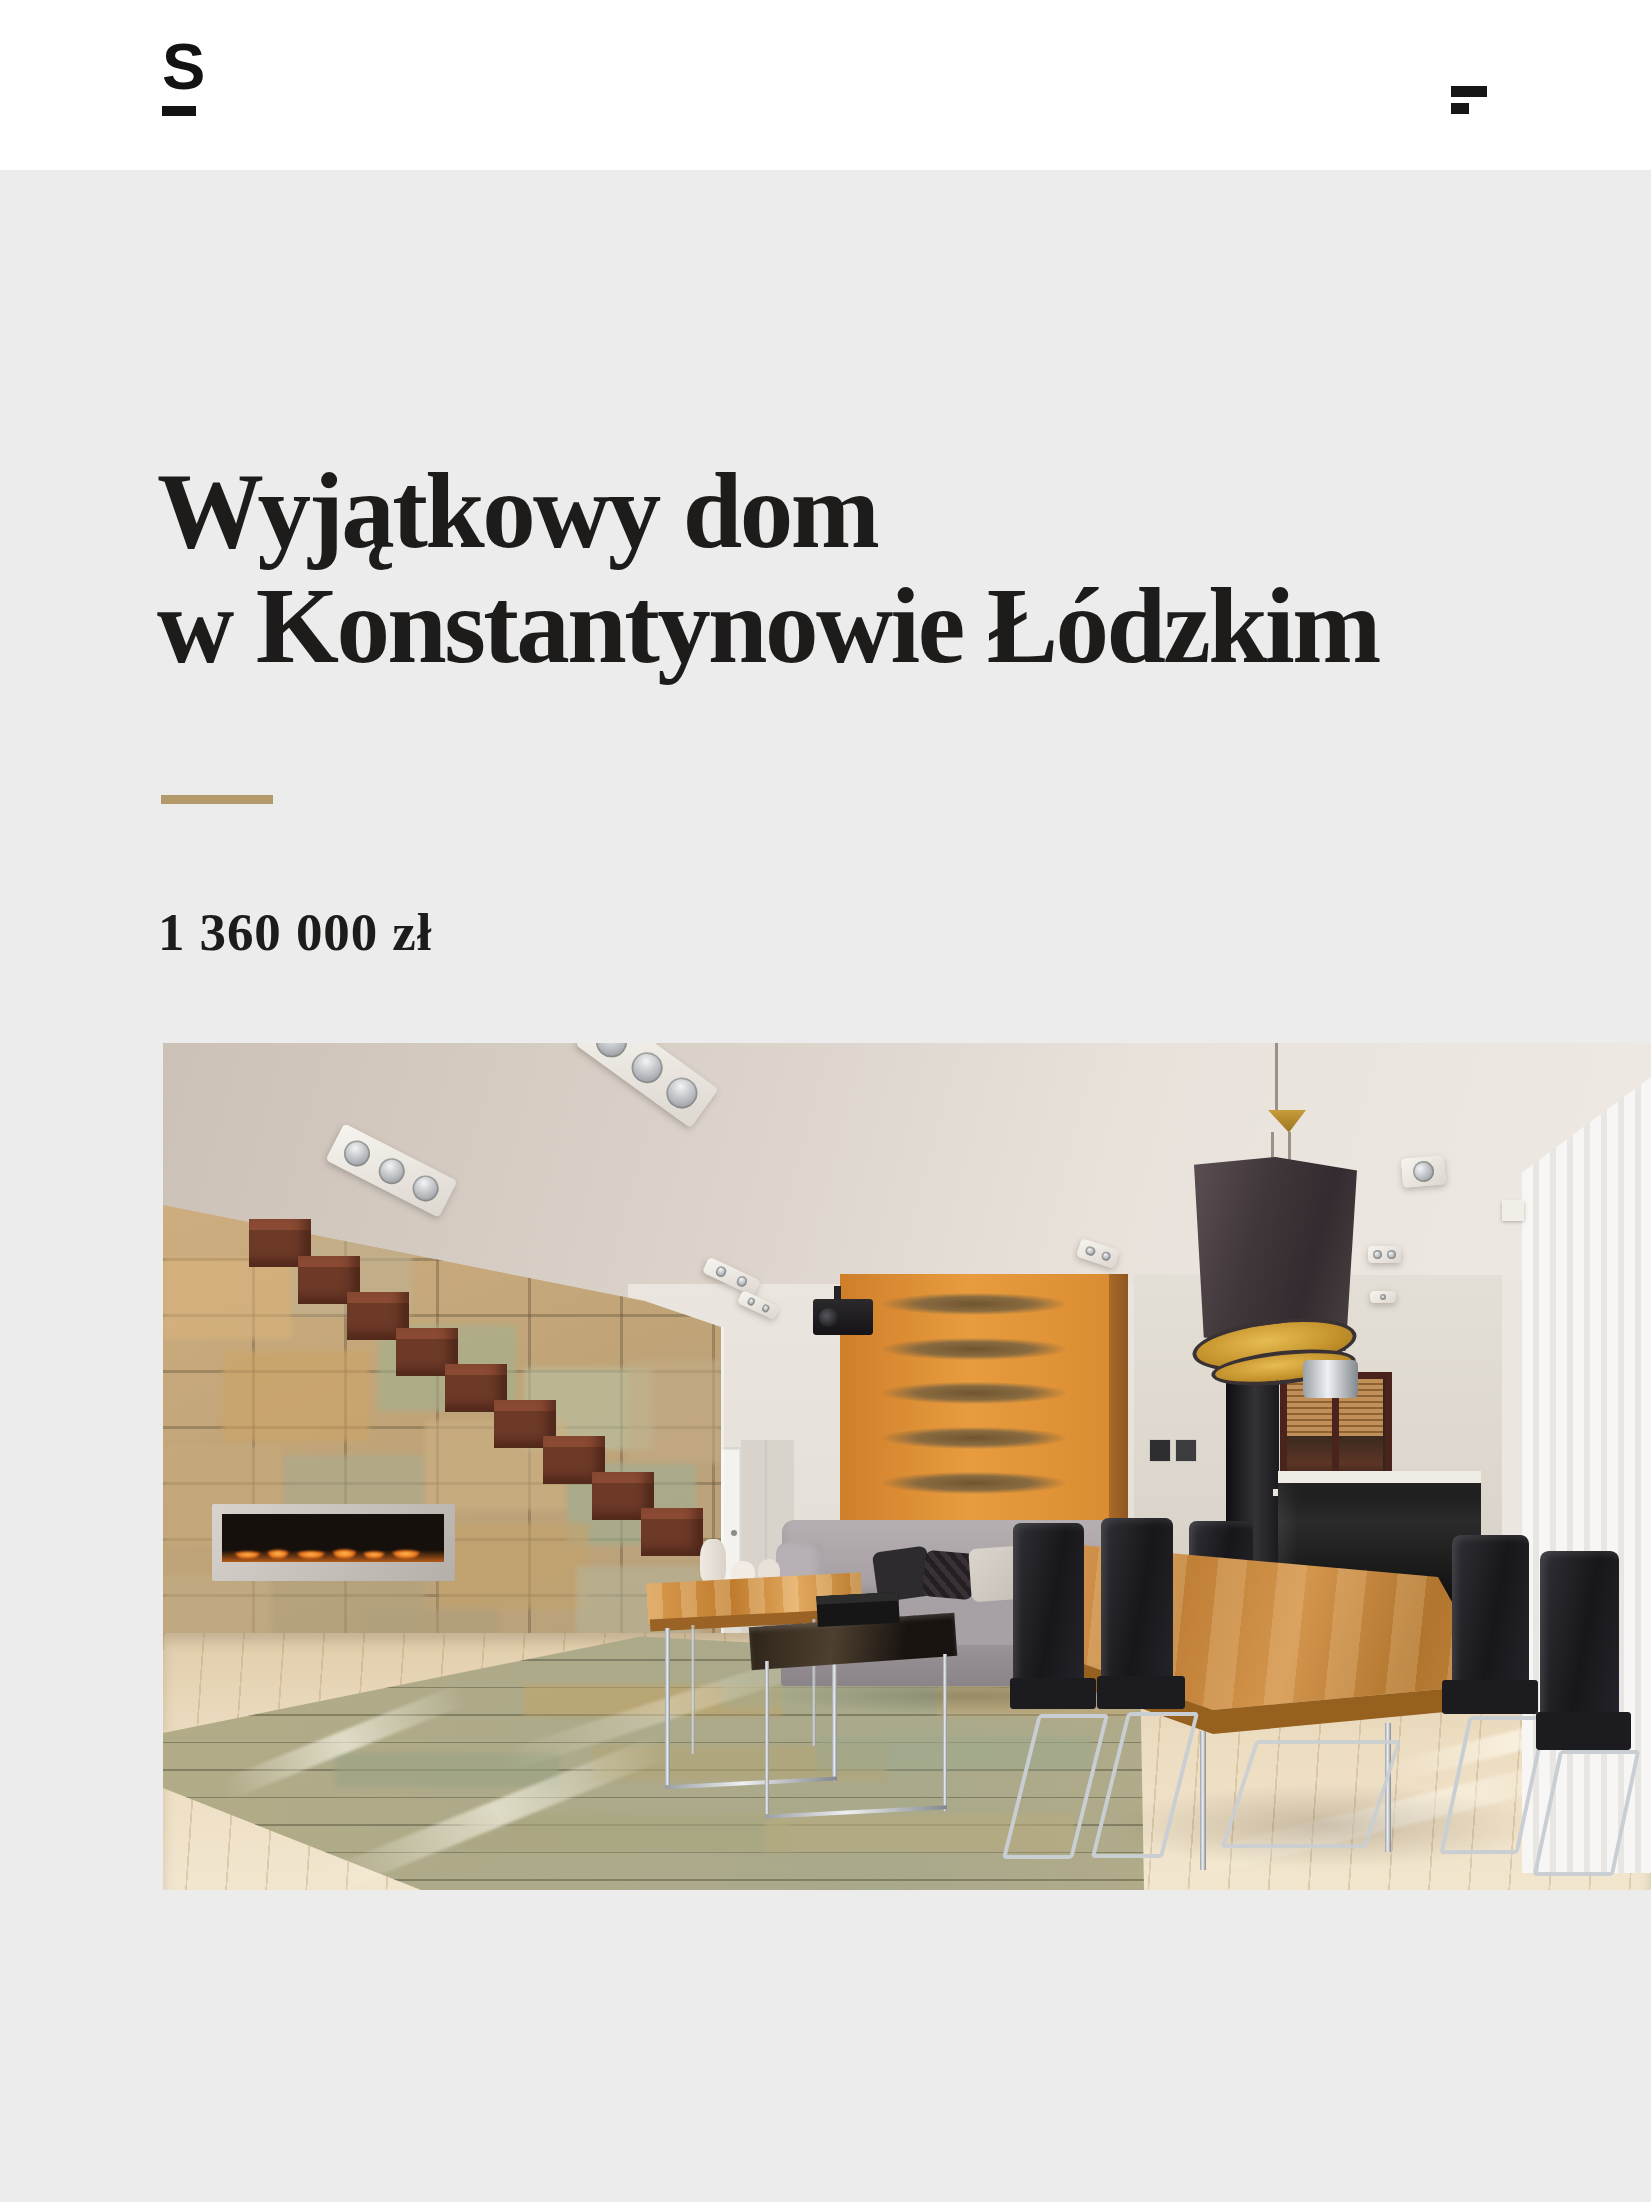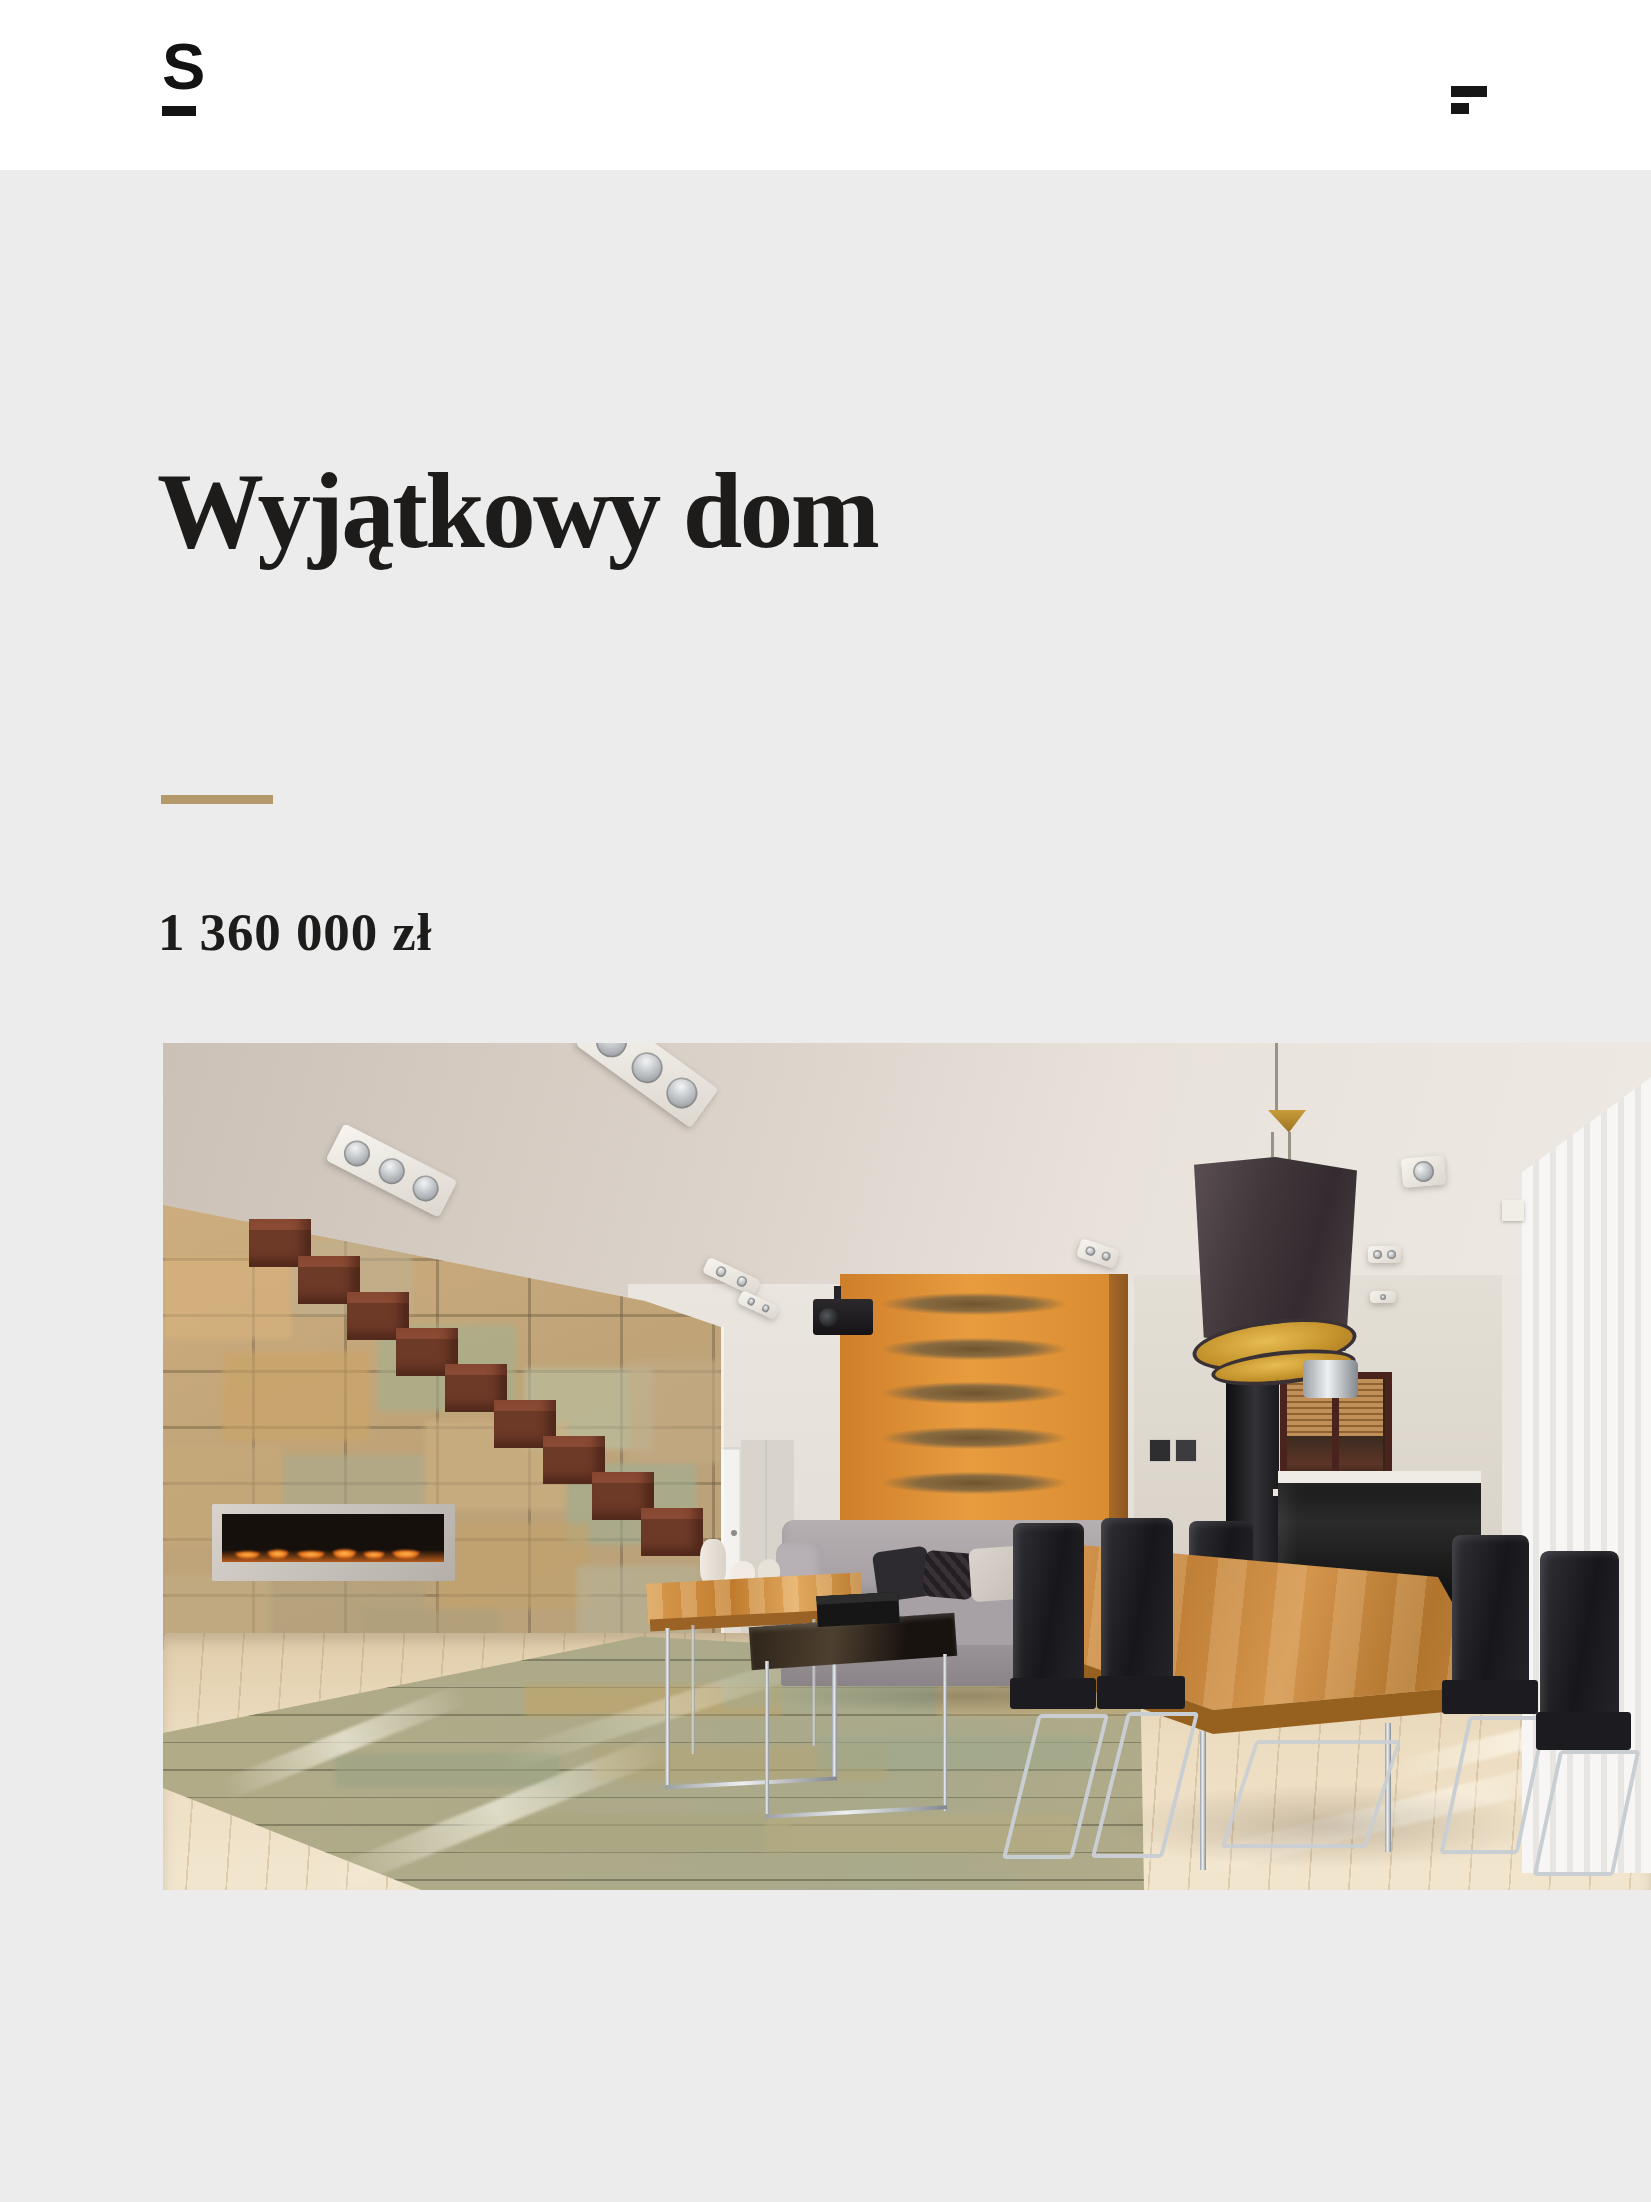--- a/index.html
+++ b/index.html
@@ -56,20 +56,21 @@
     <div class="logo-bar"></div>
   </a>
   <button class="menu-btn" aria-label="menu">
     <span class="b1"></span>
     <span class="b2"></span>
   </button>
 </header>
 
 <h1 class="title">
   <span style="display:block">Wyjątkowy dom</span>
+  <span style="display:block">w Konstantynowie Łódzkim</span>
 </h1>
 <div class="divider"></div>
 <div class="price">1 360 000 zł</div>
 
 <div class="ph" role="img" aria-label="Przestronny salon: kamienna ściana z kominkiem, drewniane schody, szara sofa, pomarańczowa ściana z drewna, czarna lampa wisząca ze złotym wnętrzem, drewniany stół jadalniany z czarnymi krzesłami, jasna drewniana podłoga z łupkowym dywanem">
 
   <div style="left:465px;top:241px;width:1024px;height:383px;background:linear-gradient(180deg,#eae6df,#e1dcd4)"></div>
   <div style="left:578px;top:397px;width:53px;height:206px;background:#d9d4cb"></div>
 
   <div style="left:497px;top:404px;width:82px;height:176px;background:#f3f2ef;border:2.6px solid #d9d7d2;box-shadow:inset 0 0 0 0.9px #e6e4df"></div>

